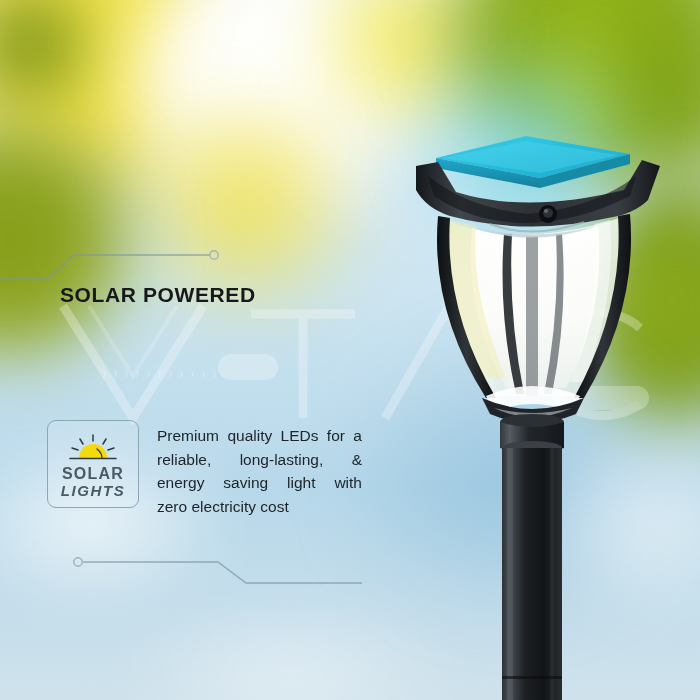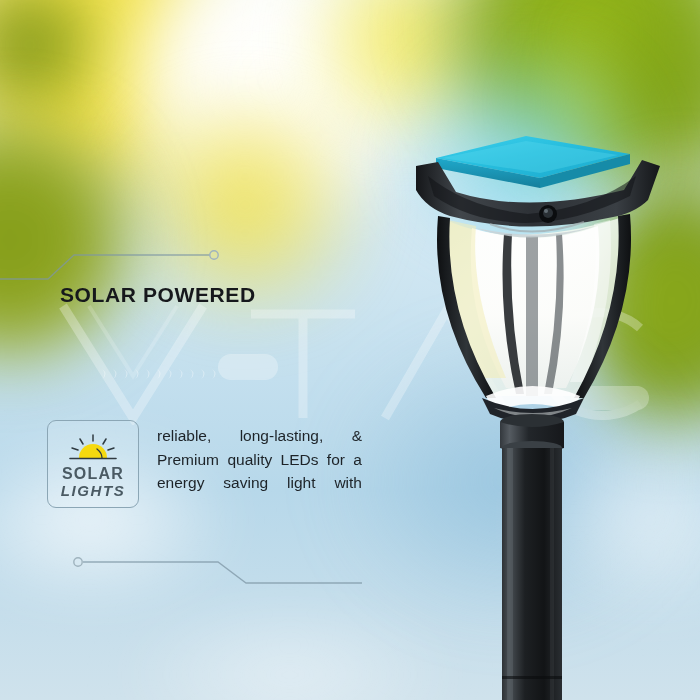--- a/index.html
+++ b/index.html
@@ -313,34 +313,35 @@
         <path d="M15 24 A14 14 0 0 1 43 24 Z" fill="#f5d90f"></path>
         <path d="M33 15 q5 4 5 9" fill="none" stroke="#2f3a40" stroke-width="1.3" stroke-linecap="round"></path>
         <line x1="6" y1="24.5" x2="52" y2="24.5" stroke="#2f3a40" stroke-width="1.6" stroke-linecap="round"></line>
       </svg>
       <div class="badge-t1">SOLAR</div>
       <div class="badge-t2">LIGHTS</div>
     </div>
 
     <div class="feature-text">
       <span class="jline">
-        <span>reliable,</span>
-        <span>long-lasting,</span>
-        <span>&amp;</span>
-      </span>
-      <span class="jline">
         <span>Premium</span>
         <span>quality</span>
         <span>LEDs</span>
         <span>for</span>
         <span>a</span>
       </span>
       <span class="jline">
+        <span>reliable,</span>
+        <span>long-lasting,</span>
+        <span>&amp;</span>
+      </span>
+      <span class="jline">
         <span>energy</span>
         <span>saving</span>
         <span>light</span>
         <span>with</span>
       </span>
+      <span>zero electricity cost</span>
     </div>
 
   </div>
 
 </div>
 
 </body></html>

